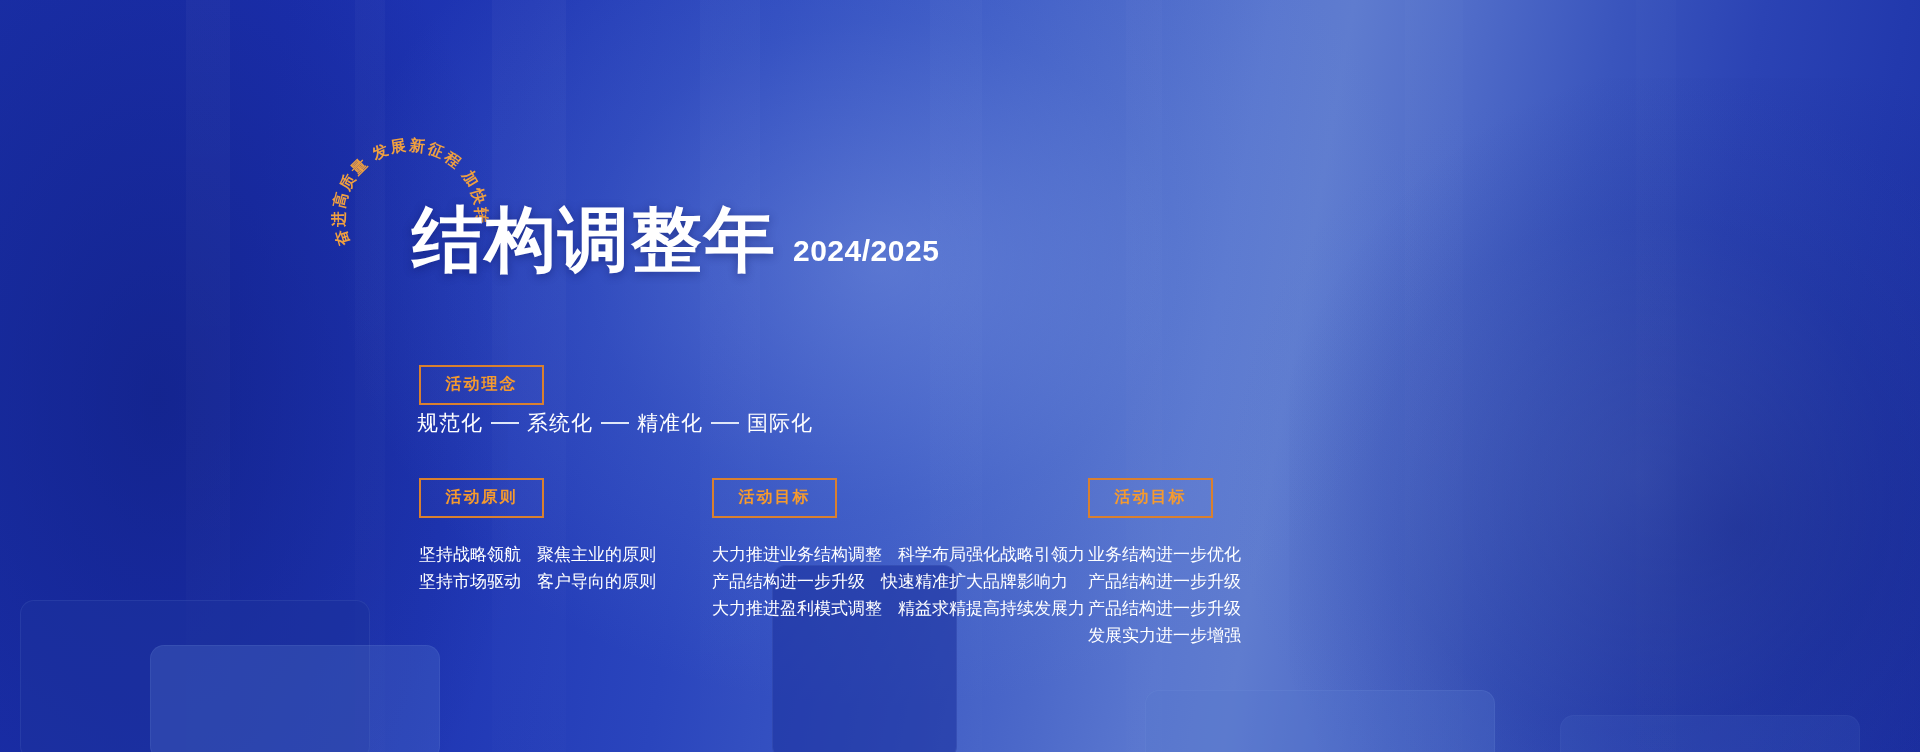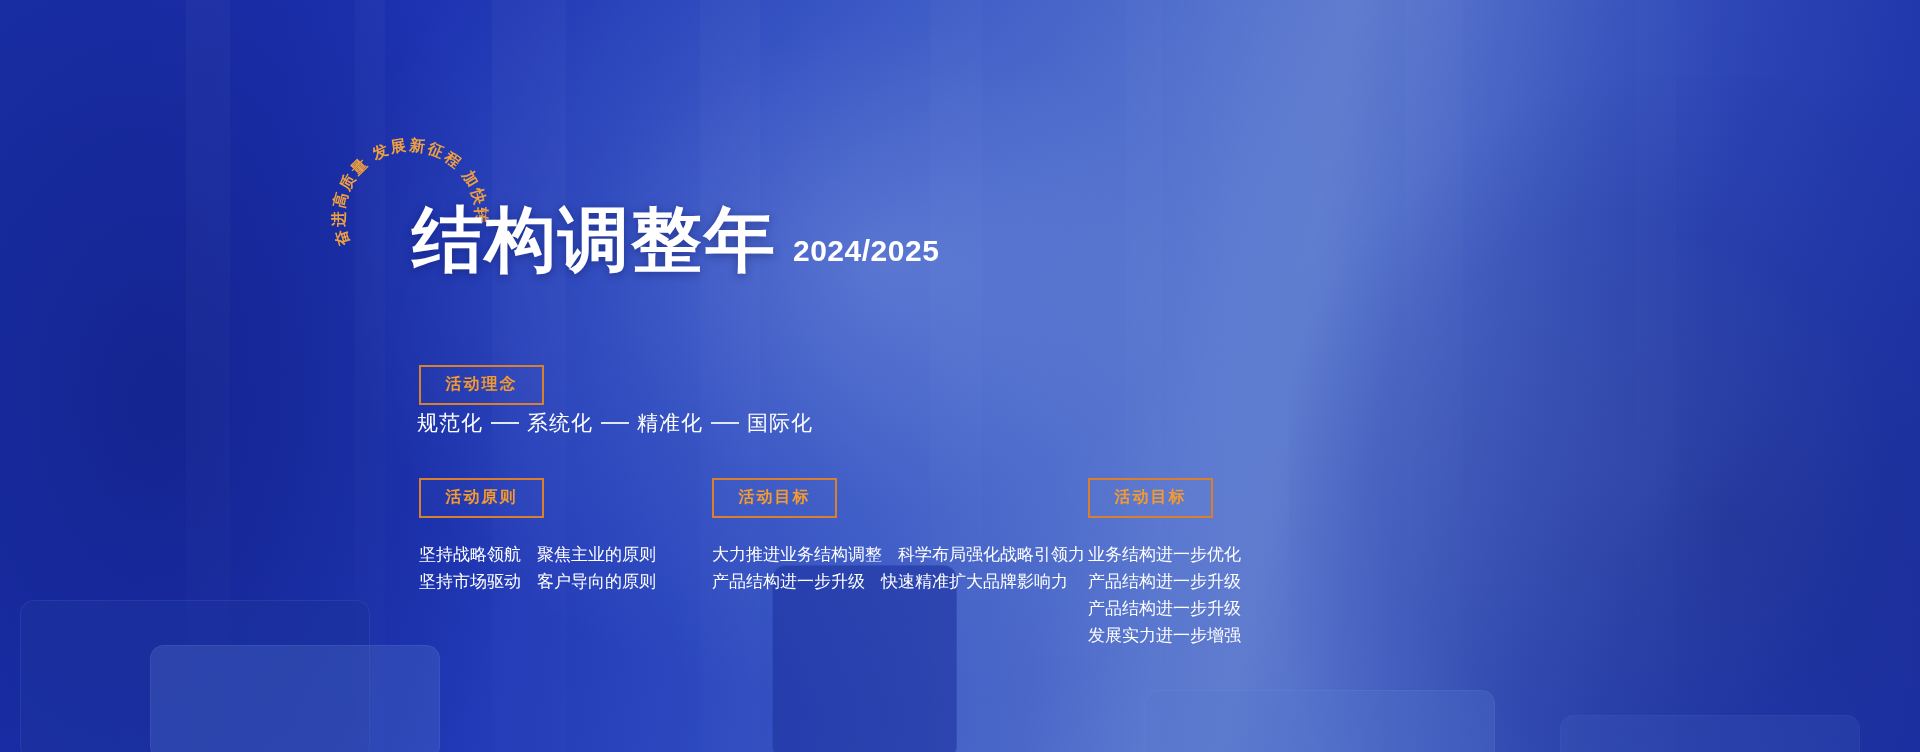--- a/index.html
+++ b/index.html
@@ -262,20 +262,24 @@
     <div class="label-box">活动目标</div>
     <div class="col-list">
       <div class="row">
         <span class="cell-a">大力推进业务结构调整</span>
         <span class="cell-b">科学布局强化战略引领力</span>
       </div>
       <div class="row">
         <span class="cell-a">产品结构进一步升级</span>
         <span class="cell-b">快速精准扩大品牌影响力</span>
       </div>
+      <div class="row">
+        <span class="cell-a">大力推进盈利模式调整</span>
+        <span class="cell-b">精益求精提高持续发展力</span>
+      </div>
     </div>
   </div>
 
   <div class="col" id="col-goals">
     <div class="label-box">活动目标</div>
     <div class="col-list">
       <div class="row">
         <span class="cell-a">业务结构进一步优化</span>
       </div>
       <div class="row">

